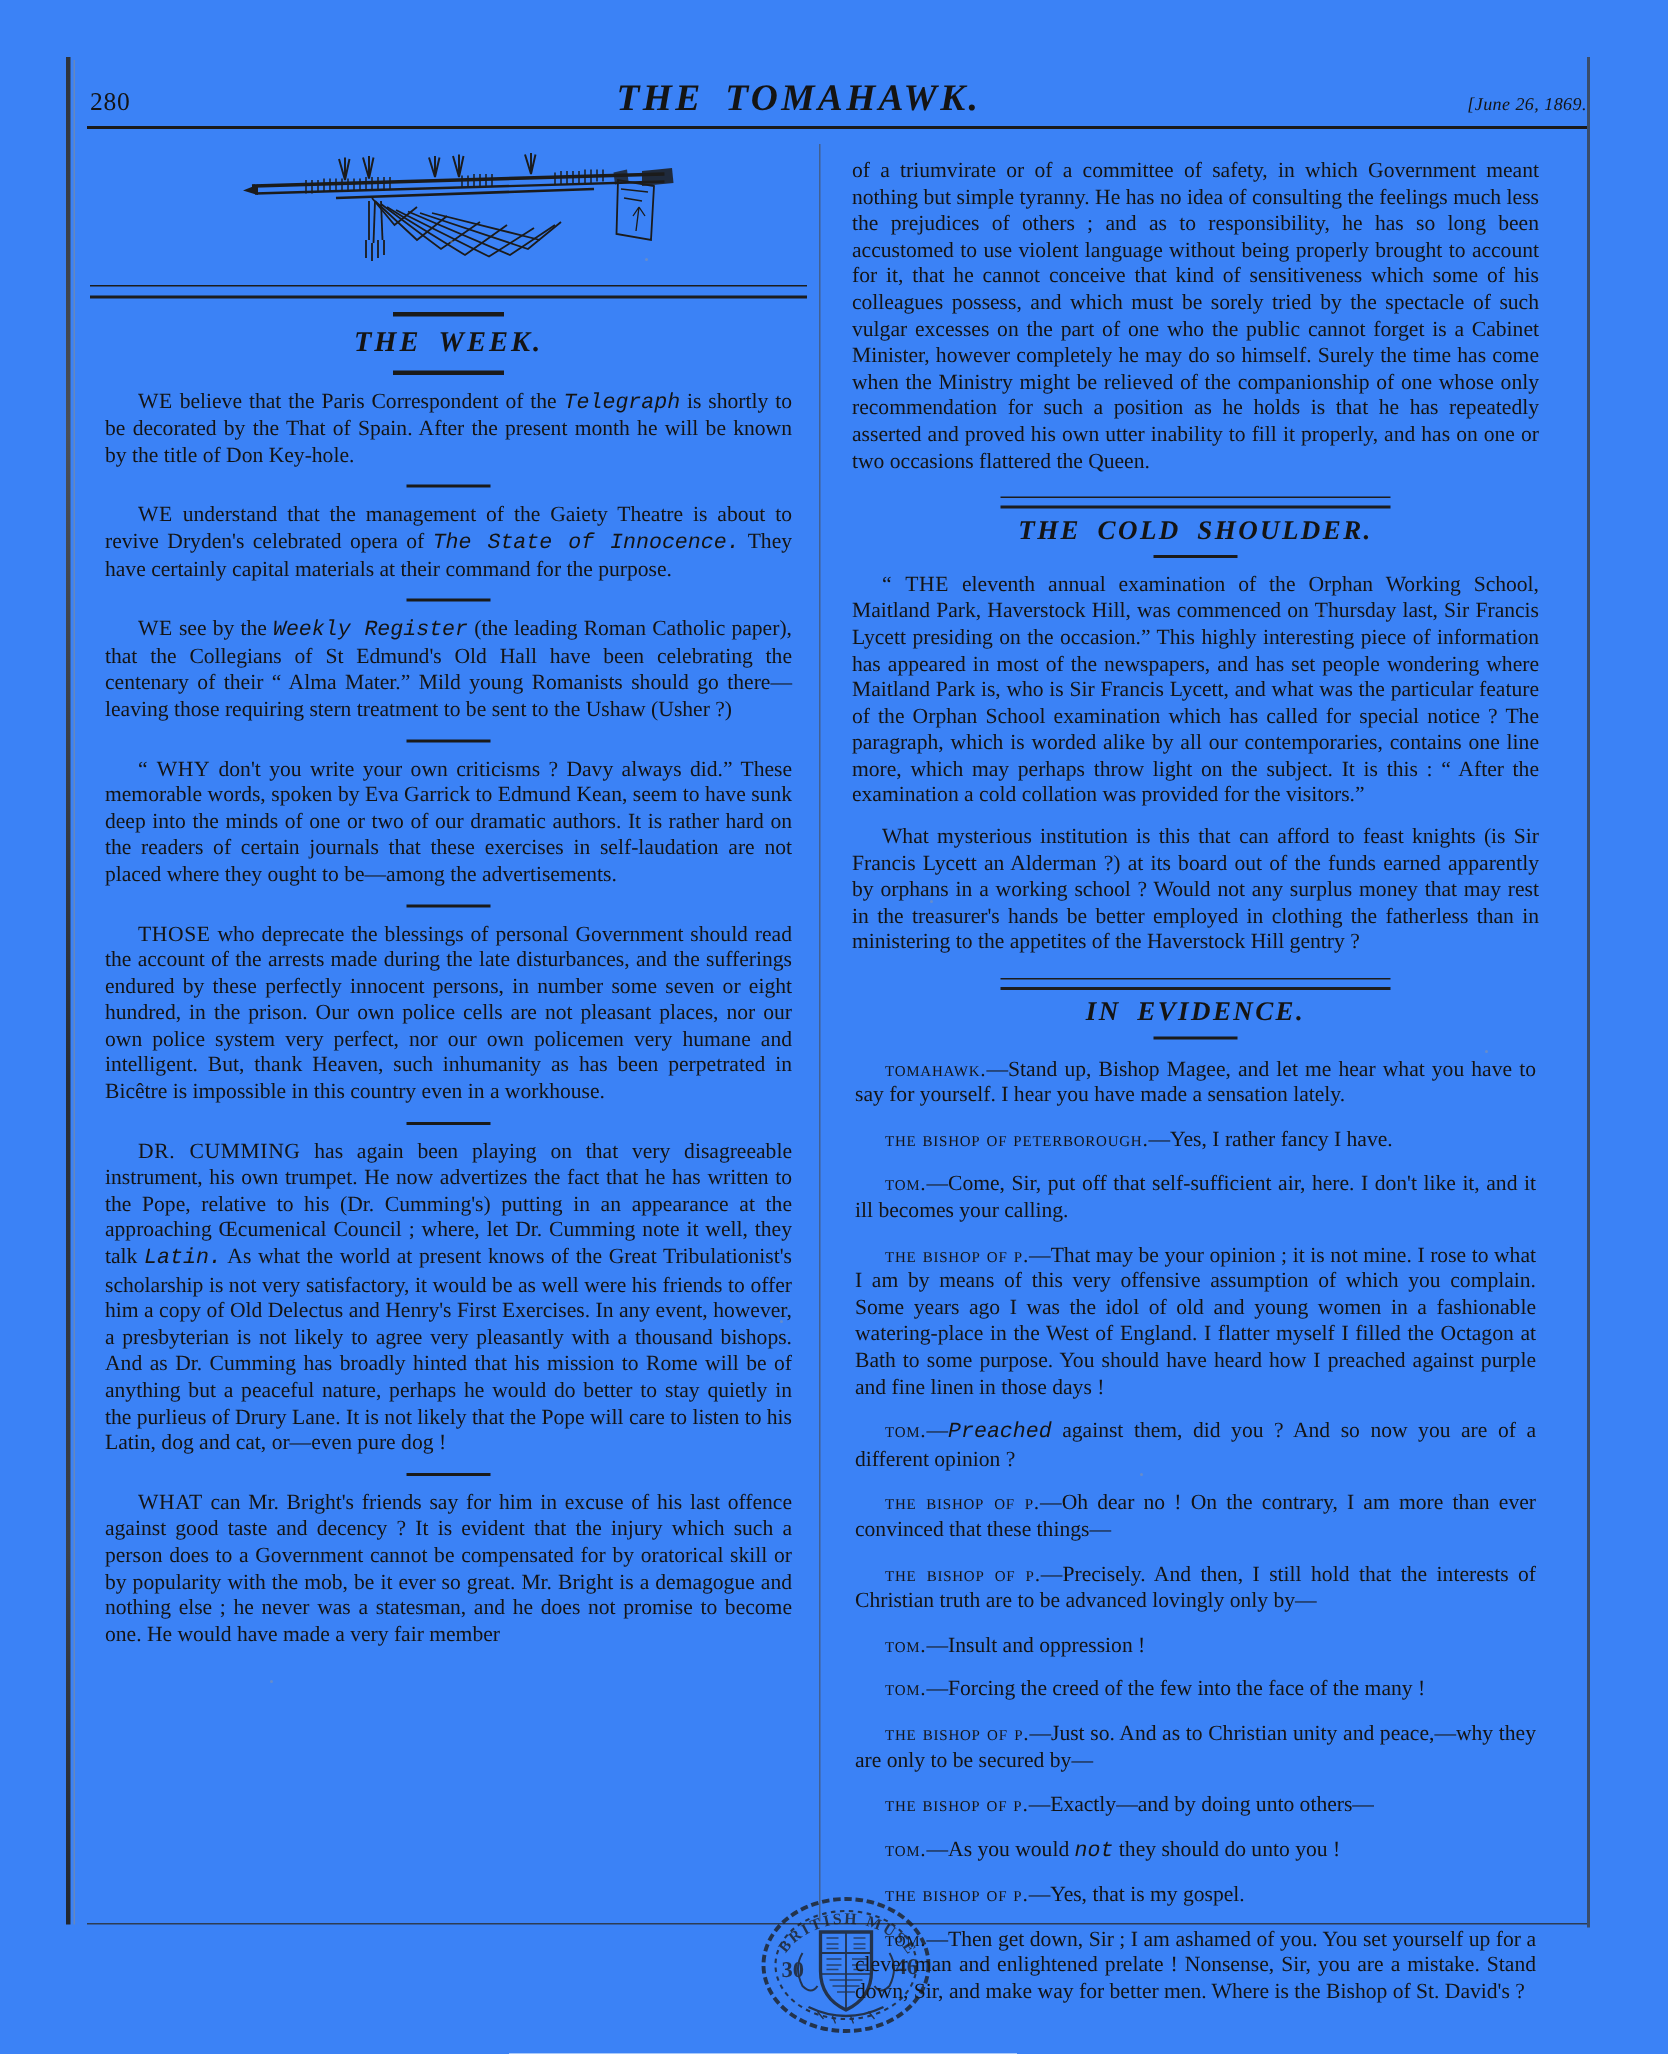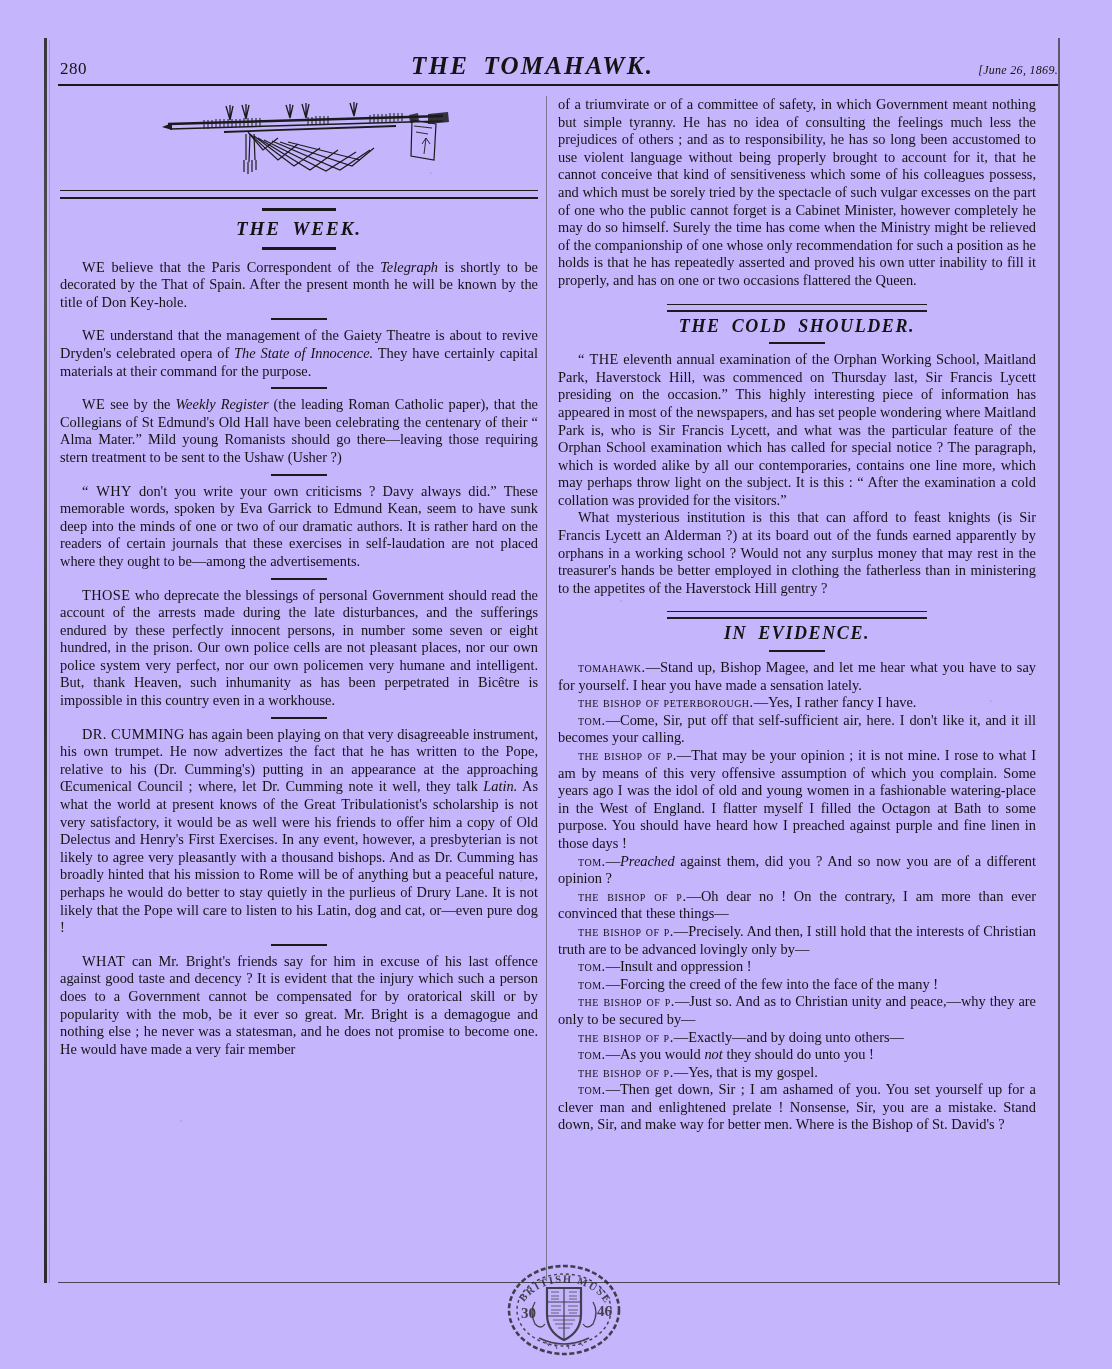--- a/index.html
+++ b/index.html
@@ -15,21 +15,21 @@
     color: #141414;
     position: relative;
     overflow: hidden;
   }
 
   
   .page {
     position: absolute;
     left: 0; top: 0;
     width: 1112px; height: 1369px;
-    background: #c4b5fd;
+    background: #3b82f6;
   }
   .edge-left {
     position: absolute;
     left: 44px; top: 38px;
     width: 3px; height: 1245px;
     background: linear-gradient(to bottom, #2b2b2b, #4a4a4a 20%, #242424 55%, #3a3a3a 80%, #1e1e1e);
     opacity: .92;
   }
   .edge-left2 {
     position: absolute;
@@ -147,33 +147,33 @@
 
   .rule-pair {
     margin: 14px auto 6px auto;
     width: 260px;
     height: 5px;
     border-top: 1.5px solid #1c1c1c;
     border-bottom: 2px solid #1c1c1c;
   }
 
   p.para {
-    margin: 0;
+    margin: 10px;
     text-indent: 22px;
   }
   p.para.tight { text-indent: 20px; }
   .sc-first {
     font-variant: small-caps;
     letter-spacing: .4px;
   }
-  i, .it { font-style: italic; }
+  i, .it { font-style: italic; font-family: Liberation Mono, monospace; }
 
   
   .dialogue p {
-    margin: 0;
+    margin: 12px;
     text-indent: 20px;
     text-align: justify;
   }
   .speaker {
     font-variant: small-caps;
     text-transform: lowercase;
     letter-spacing: .5px;
   }
 
   

